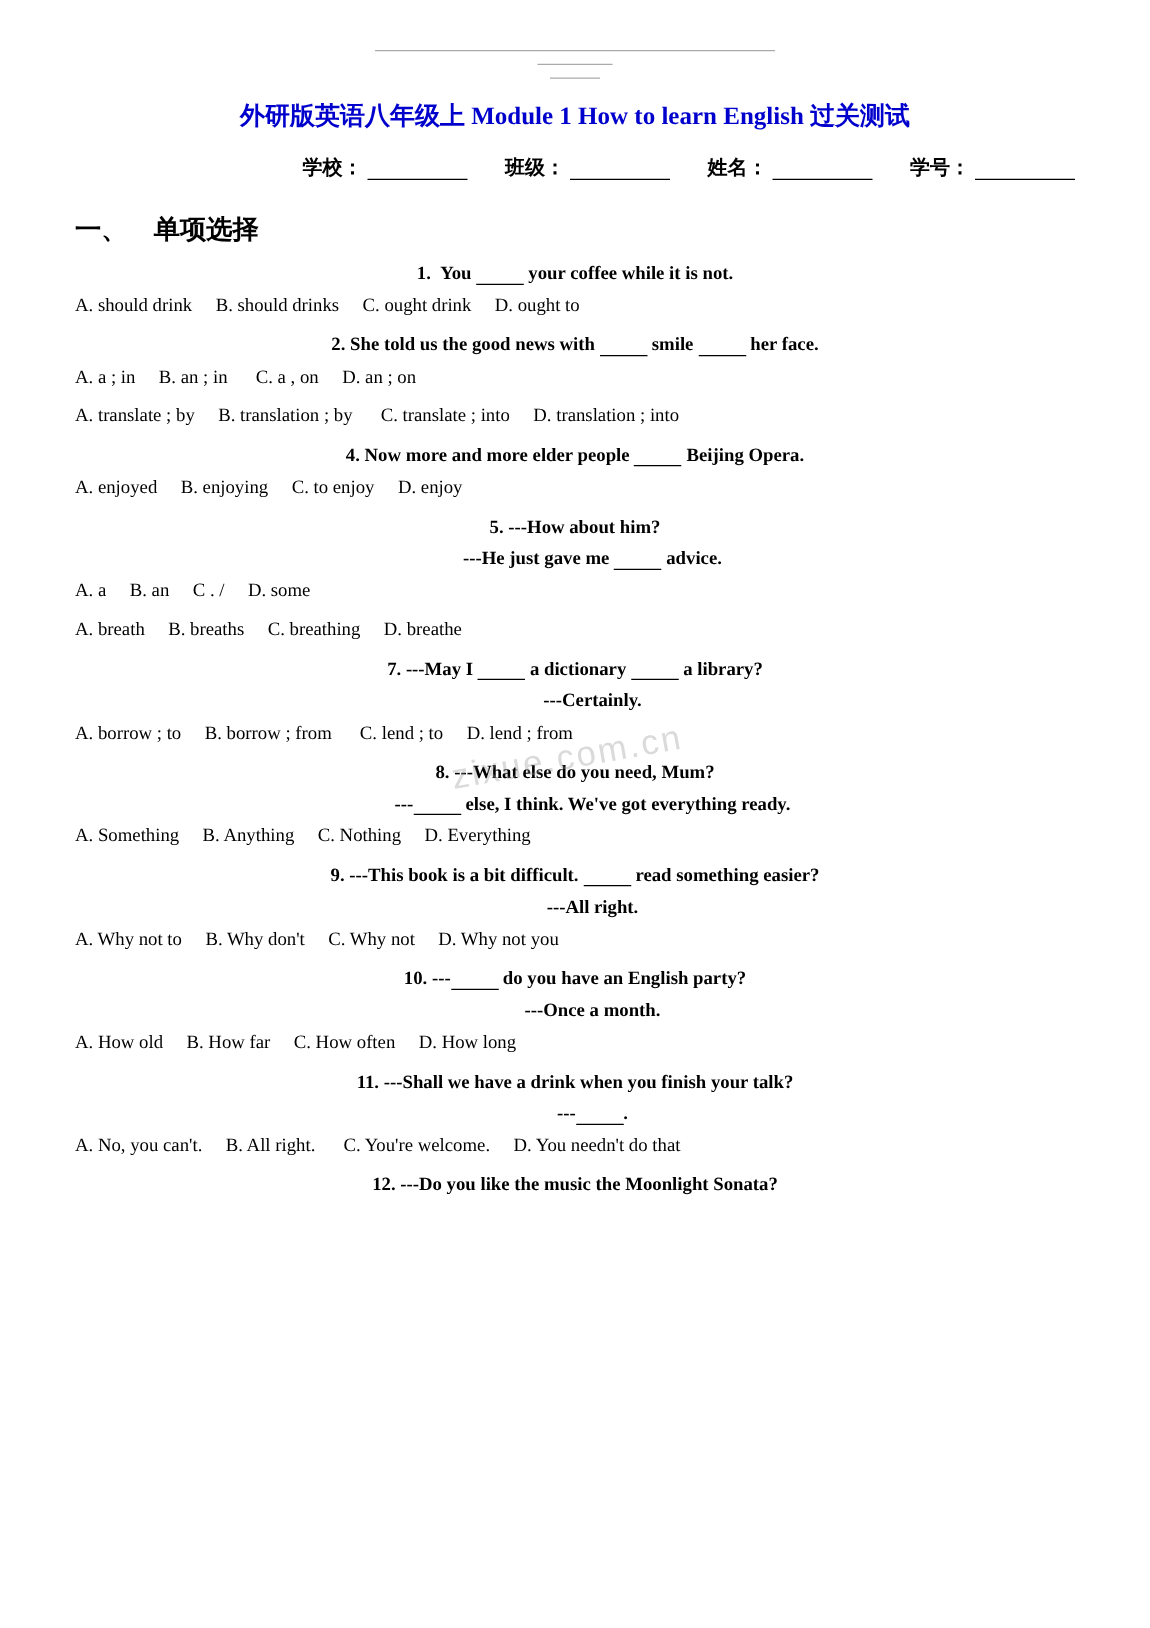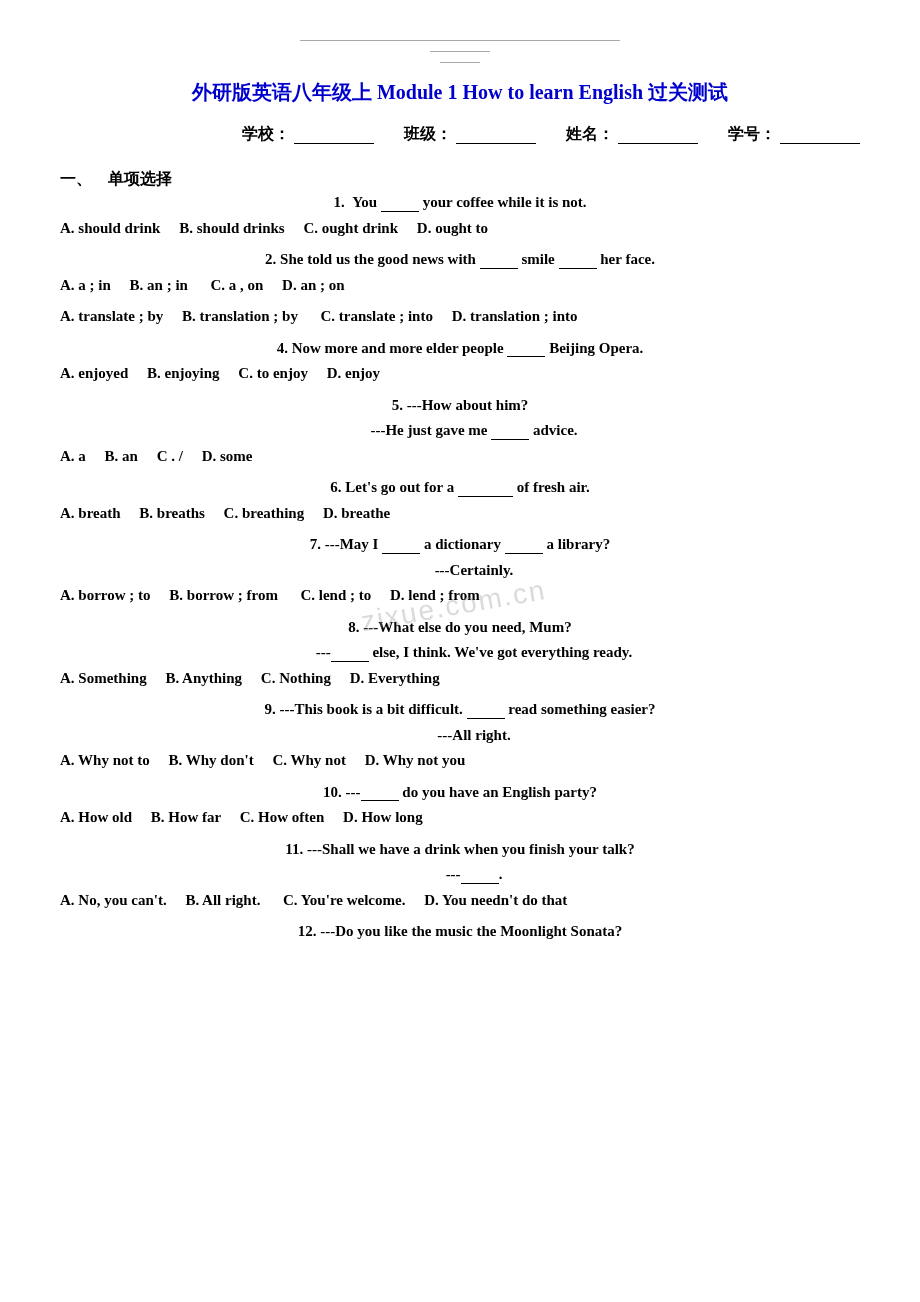--- a/index.html
+++ b/index.html
@@ -33,36 +33,36 @@
       align-items: center;
       gap: 4px;
     }
     .underline {
       display: inline-block;
       border-bottom: 1.5px solid #000;
       min-width: 80px;
       height: 18px;
     }
     .section-header {
-      font-size: 16px;
-      font-weight: bold;
-      margin-bottom: 0;
+      font-size: 21px;
+      font-weight: bold;
+      margin-bottom: 10px;
       margin-top: 6px;
     }
     .question-block {
       margin-bottom: 6px;
       line-height: 1.7;
     }
     .question-text {
       font-weight: bold;
       font-size: 15px;
       text-align: center;
     }
     .options-row {
-      font-weight: bold;
+      font-weight: normal;
       font-size: 15px;
       margin-left: 0;
     }
     .blank {
       display: inline-block;
       border-bottom: 1.5px solid #000;
       min-width: 55px;
       height: 16px;
       vertical-align: middle;
     }
@@ -157,21 +157,20 @@
       <div class="options-row">A. enjoyed &nbsp;&nbsp;&nbsp; B. enjoying &nbsp;&nbsp;&nbsp; C. to enjoy &nbsp;&nbsp;&nbsp; D. enjoy</div>
     </div>
 
     <div class="question-block">
       <div class="question-text">5. ---How about him?</div>
       <div class="question-text indent">---He just gave me <span class="blank blank-short"></span> advice.</div>
       <div class="options-row">A. a &nbsp;&nbsp;&nbsp; B. an &nbsp;&nbsp;&nbsp; C . / &nbsp;&nbsp;&nbsp; D. some</div>
     </div>
 
     <div class="question-block">
-      <div class="question-text">6. Let's go out for a <span class="blank"></span> of fresh air.</div>
       <div class="options-row">A. breath &nbsp;&nbsp;&nbsp; B. breaths &nbsp;&nbsp;&nbsp; C. breathing &nbsp;&nbsp;&nbsp; D. breathe</div>
     </div>
 
     <div class="question-block">
       <div class="question-text">7. ---May I <span class="blank blank-short"></span> a dictionary <span class="blank blank-short"></span> a library?</div>
       <div class="question-text indent">---Certainly.</div>
       <div class="options-row">A. borrow ; to &nbsp;&nbsp;&nbsp; B. borrow ; from &nbsp;&nbsp;&nbsp;&nbsp; C. lend ; to &nbsp;&nbsp;&nbsp; D. lend ; from</div>
     </div>
 
     <div class="question-block">
@@ -181,20 +180,21 @@
     </div>
 
     <div class="question-block">
       <div class="question-text">9. ---This book is a bit difficult. <span class="blank blank-short"></span> read something easier?</div>
       <div class="question-text indent">---All right.</div>
       <div class="options-row">A. Why not to &nbsp;&nbsp;&nbsp; B. Why don't &nbsp;&nbsp;&nbsp; C. Why not &nbsp;&nbsp;&nbsp; D. Why not you</div>
     </div>
 
     <div class="question-block">
       <div class="question-text">10. ---<span class="blank blank-short"></span> do you have an English party?</div>
+      <div class="question-text indent">---Once a month.</div>
       <div class="options-row">A. How old &nbsp;&nbsp;&nbsp; B. How far &nbsp;&nbsp;&nbsp; C. How often &nbsp;&nbsp;&nbsp; D. How long</div>
     </div>
 
     <div class="question-block">
       <div class="question-text">11. ---Shall we have a drink when you finish your talk?</div>
       <div class="question-text indent">---<span class="blank blank-short"></span>.</div>
       <div class="options-row">A. No, you can't. &nbsp;&nbsp;&nbsp; B. All right. &nbsp;&nbsp;&nbsp;&nbsp; C. You're welcome. &nbsp;&nbsp;&nbsp; D. You needn't do that</div>
     </div>
 
     <div class="question-block">

